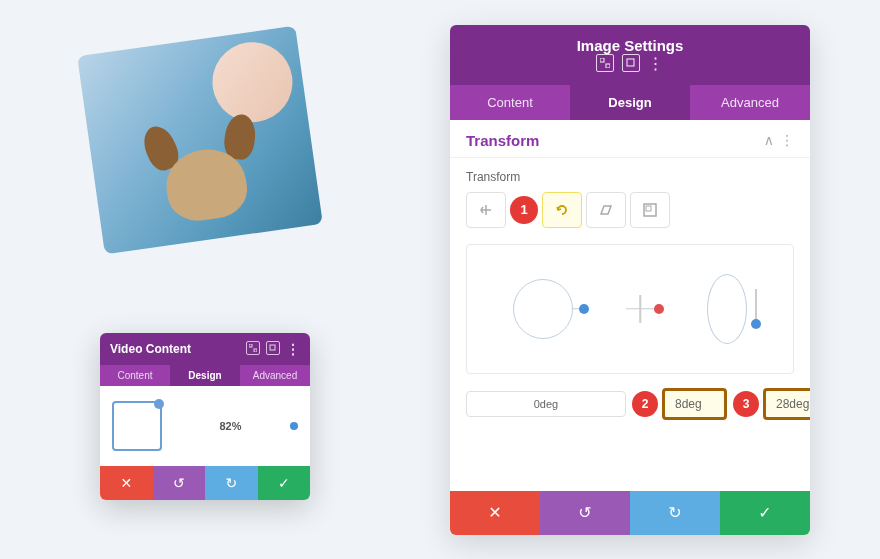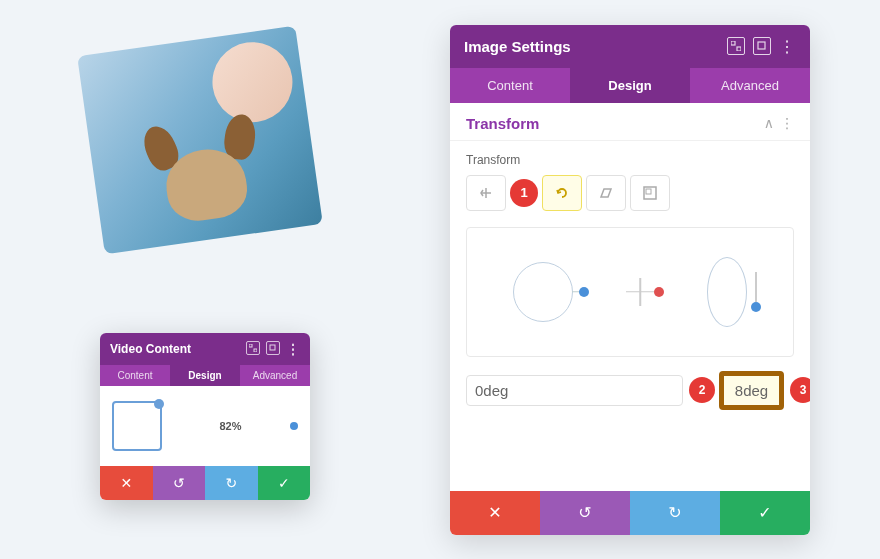--- a/index.html
+++ b/index.html
@@ -209,21 +209,22 @@
       overflow: hidden;
       display: flex;
       flex-direction: column;
     }
 
     .panel-header {
       background: #7b2d8b;
       padding: 12px 14px;
       display: flex;
       align-items: center;
-      justify-content: space-between;
+      justify-content: flex-end;
+      flex-direction: column;
     }
 
     .panel-title {
       color: white;
       font-size: 15px;
       font-weight: 700;
     }
 
     .panel-header-icons {
       display: flex;
@@ -419,40 +420,40 @@
       align-items: center;
       gap: 6px;
       margin-top: 4px;
     }
 
     .input-field {
       flex: 1;
       padding: 6px 8px;
       border: 1px solid #e0e0e0;
       border-radius: 4px;
-      font-size: 15px;
+      font-size: 11px;
       color: #666;
       background: white;
-      text-align: left;
+      text-align: center;
     }
 
     .input-badge-wrap {
       position: relative;
       display: flex;
       align-items: center;
     }
 
     .input-val {
-      border: 5px solid #a16207;
+      border: 3px solid #a16207;
       background: #fffde7;
       border-radius: 4px;
       padding: 6px 10px;
-      font-size: 15px;
+      font-size: 12px;
       color: #666;
-      text-align: center;
+      text-align: left;
       min-width: 65px;
     }
 
     
     .panel-footer {
       display: flex;
       height: 44px;
     }
 
     .footer-btn {

